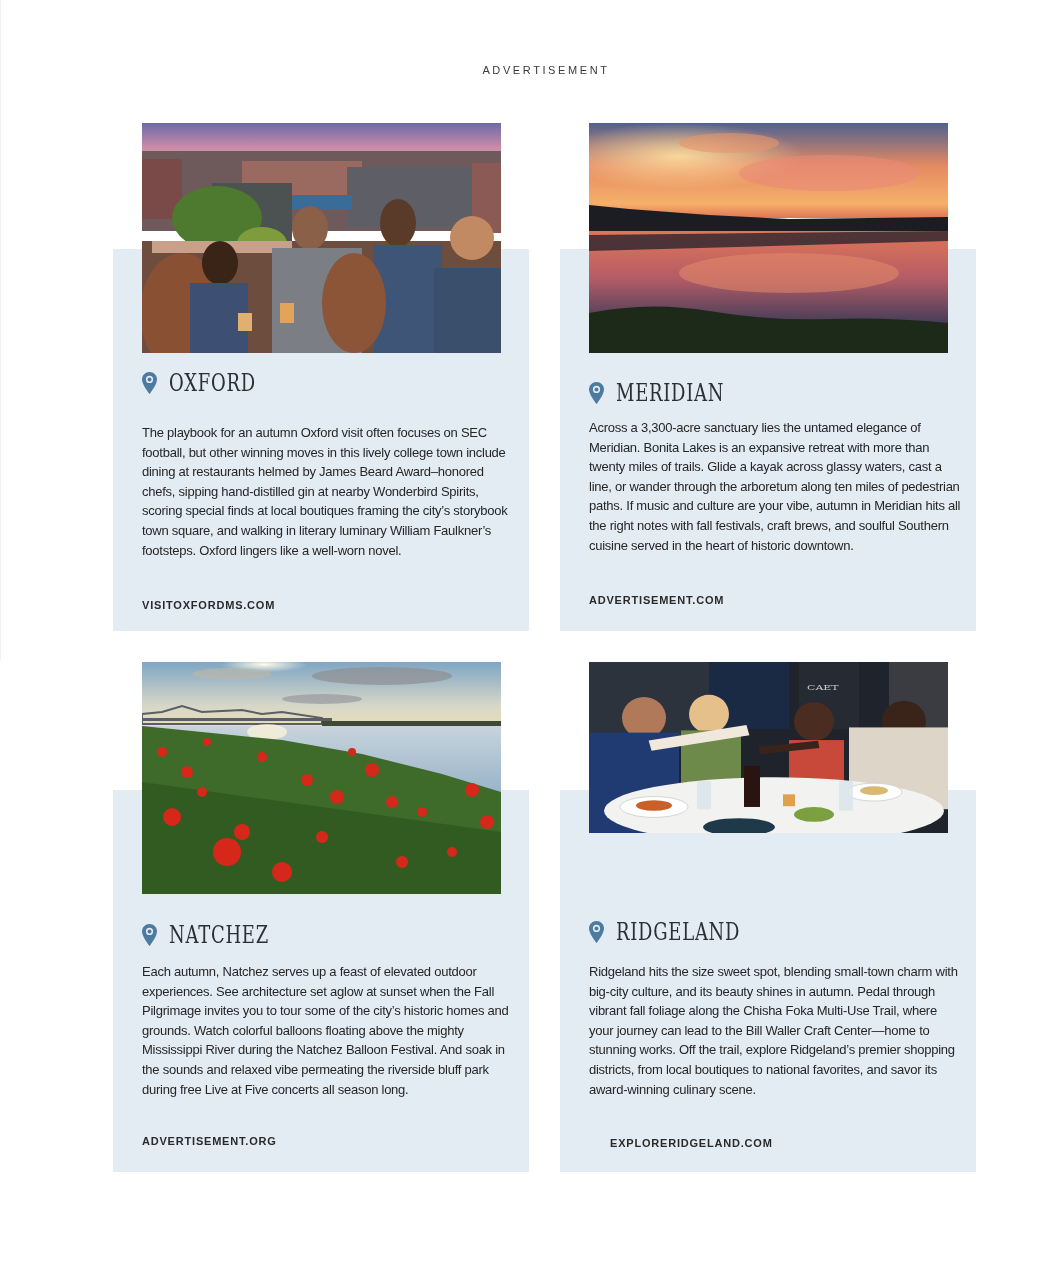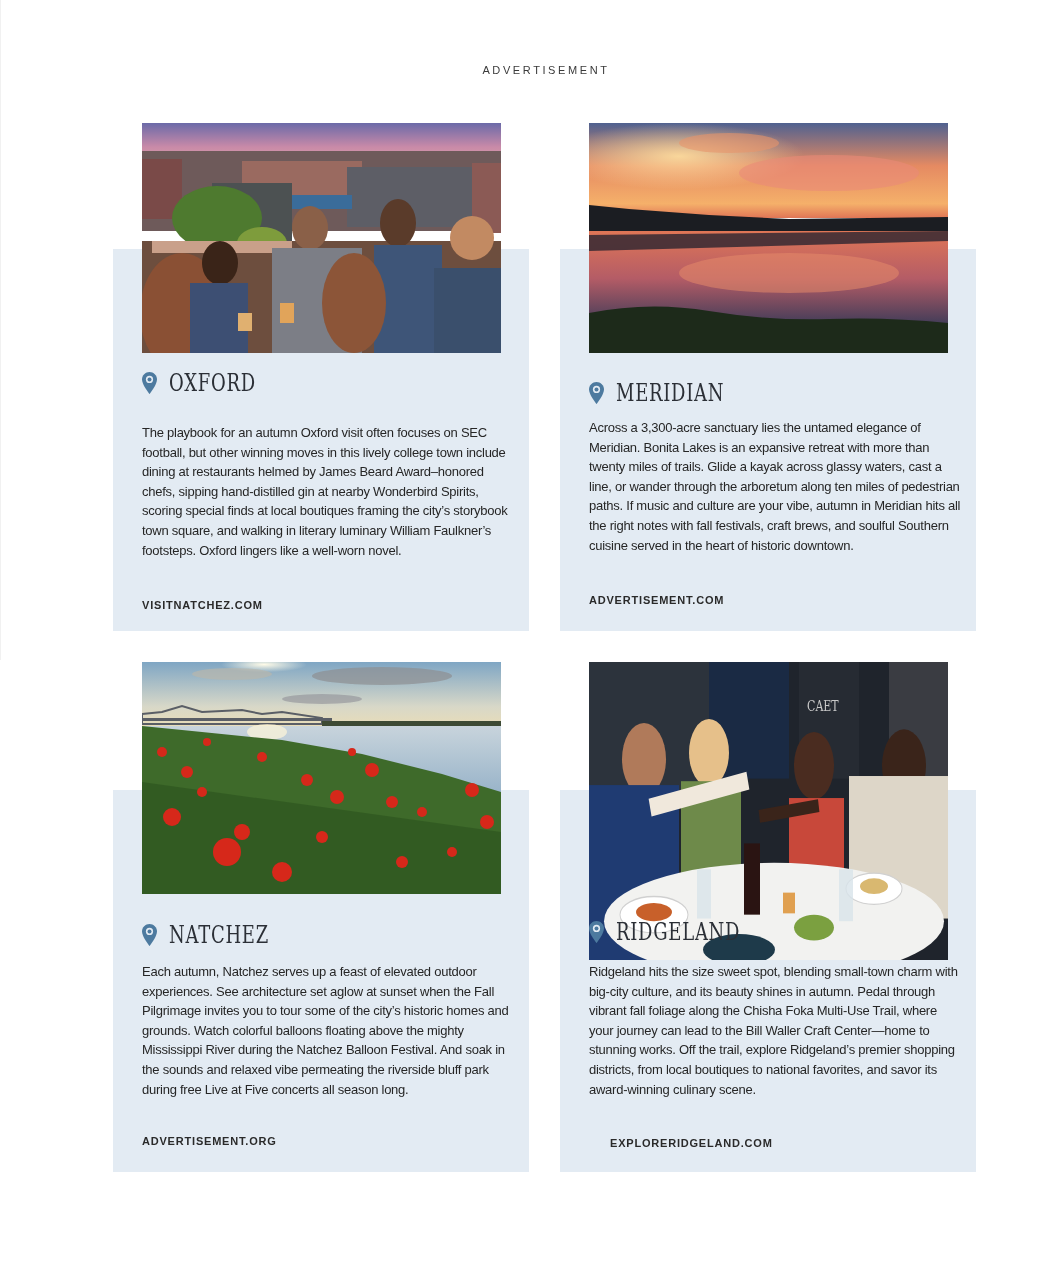--- a/index.html
+++ b/index.html
@@ -63,21 +63,21 @@
   <span class="pin">
     <svg width="15" height="22" viewBox="0 0 15 22">
         <path d="M7.5 0C3.4 0 0 3.3 0 7.4 0 12.6 7.5 22 7.5 22S15 12.6 15 7.4C15 3.3 11.6 0 7.5 0z" fill="#4d7a9f"></path>
         <circle cx="7.5" cy="7.4" r="3.6" fill="#e3ebf3"></circle>
         <circle cx="7.5" cy="7.4" r="2" fill="#4d7a9f"></circle>
       </svg>
   </span>
   <span class="city">OXFORD</span>
 </div>
 <div class="body-text" style="left:142px; top:423px; width:372px;">The playbook for an autumn Oxford visit often focuses on SEC football, but other winning moves in this lively college town include dining at restaurants helmed by James Beard Award–honored chefs, sipping hand-distilled gin at nearby Wonderbird Spirits, scoring special finds at local boutiques framing the city’s storybook town square, and walking in literary luminary William Faulkner’s footsteps. Oxford lingers like a well-worn novel.</div>
-<a class="link" style="left:142px; top:599px;">VISITNATCHEZ.COM</a>
+<a class="link" style="left:142px; top:599px;">VISITOXFORDMS.COM</a>
 
 <div class="panel" style="left:560px; top:249px; width:416px; height:382px;"></div>
 <div class="photo" style="left:589px; top:123px; width:359px; height:230px;" aria-label="Fiery sunset reflected on Bonita Lakes">
   <svg viewBox="0 0 359 230" preserveAspectRatio="none">
     <defs>
       <linearGradient id="mSky" x1="0" y1="0" x2="0" y2="1">
         <stop offset="0" stop-color="#4f6190"></stop>
           <stop offset="0.45" stop-color="#e58a62"></stop>
           <stop offset="0.85" stop-color="#f5b06a"></stop>
           <stop offset="1" stop-color="#e07656"></stop>
@@ -177,21 +177,21 @@
         <circle cx="7.5" cy="7.4" r="3.6" fill="#e3ebf3"></circle>
         <circle cx="7.5" cy="7.4" r="2" fill="#4d7a9f"></circle>
       </svg>
   </span>
   <span class="city">NATCHEZ</span>
 </div>
 <div class="body-text" style="left:142px; top:962px; width:372px;">Each autumn, Natchez serves up a feast of elevated outdoor experiences. See architecture set aglow at sunset when the Fall Pilgrimage invites you to tour some of the city’s historic homes and grounds. Watch colorful balloons floating above the mighty Mississippi River during the Natchez Balloon Festival. And soak in the sounds and relaxed vibe permeating the riverside bluff park during free Live at Five concerts all season long.</div>
 <a class="link" style="left:142px; top:1135px;">ADVERTISEMENT.ORG</a>
 
 <div class="panel" style="left:560px; top:790px; width:416px; height:382px;"></div>
-<div class="photo" style="left:589px; top:662px; width:359px; height:298px;" aria-label="Four friends toasting red wine at a restaurant dinner table">
+<div class="photo" style="left:589px; top:662px; width:359px; height:171px;" aria-label="Four friends toasting red wine at a restaurant dinner table">
   <svg viewBox="0 0 359 230" preserveAspectRatio="none">
     <rect width="359" height="230" fill="#1f242c"></rect>
     <rect x="0" y="0" width="120" height="100" fill="#2c333c"></rect>
     <rect x="120" y="0" width="80" height="90" fill="#1a2a44"></rect>
     <rect x="210" y="0" width="60" height="90" fill="#262b33"></rect>
     <rect x="300" y="0" width="59" height="120" fill="#3a3c42"></rect>
     <text x="218" y="38" font-family="DejaVu Serif, serif" font-size="11" fill="#c8c8c8">CAET</text>
     <ellipse cx="55" cy="75" rx="22" ry="28" fill="#b07a5a"></ellipse>
     <rect x="0" y="95" width="90" height="135" fill="#1f3b72"></rect>
     <ellipse cx="120" cy="70" rx="20" ry="26" fill="#e6c08a"></ellipse>

